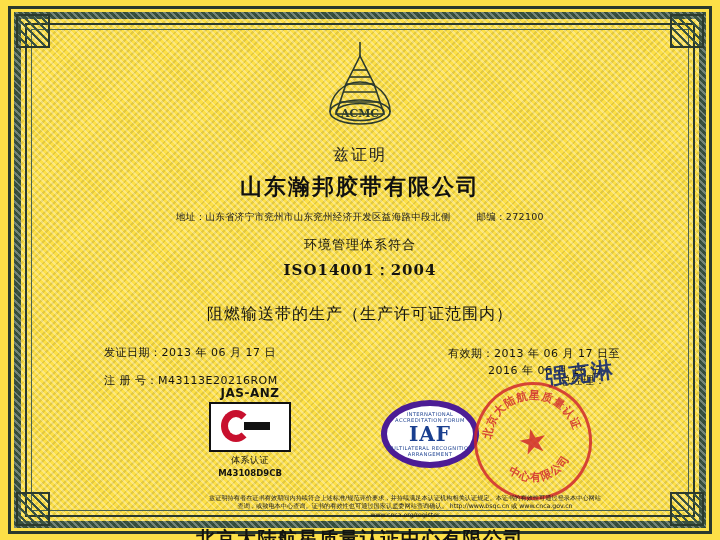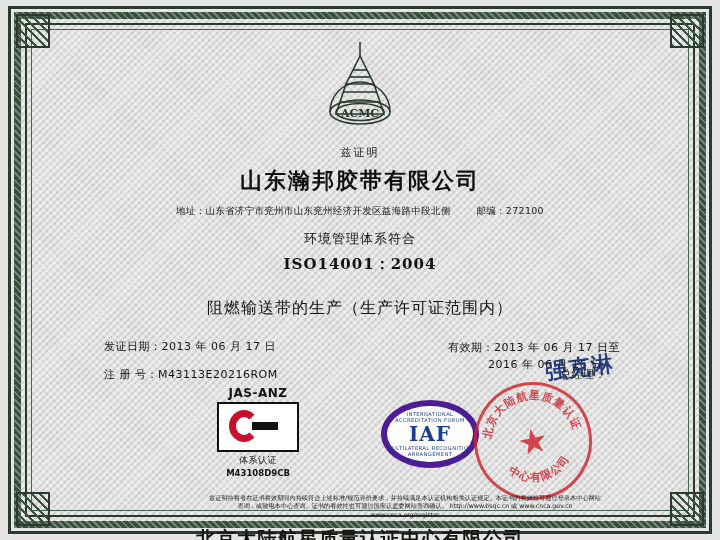--- a/index.html
+++ b/index.html
@@ -11,21 +11,21 @@
     width: 720px;
     height: 540px;
     overflow: hidden;
     font-family: "DejaVu Sans", "Liberation Sans", sans-serif;
   }
 
   #certificate {
     position: relative;
     width: 720px;
     height: 540px;
-    background: #e5e5e5;
+    background: #fde047;
   }
 
   
   .border-outer {
     position: absolute;
     left: 8px; top: 6px; right: 8px; bottom: 6px;
     border: 3px solid #2b3a2e;
     box-sizing: border-box;
   }
   .border-mid {
@@ -88,21 +88,21 @@
   
   .main-title {
     font-family: "DejaVu Serif", "Liberation Serif", serif;
     font-size: 30px;
     font-weight: bold;
     letter-spacing: 2px;
     color: #111;
     margin-top: 6px;
   }
   .sub-attest {
-    font-size: 11px;
+    font-size: 16px;
     margin-top: 9px;
     letter-spacing: 2px;
     color: #222;
   }
   .company {
     font-family: Liberation Serif, serif;
     font-size: 22px;
     font-weight: bold;
     margin-top: 6px;
     letter-spacing: 2px;
@@ -188,21 +188,21 @@
 
   
   .logos {
     position: absolute;
     left: 0; right: 0;
     top: 352px;
     height: 105px;
   }
   .jasanz {
     position: absolute;
-    left: 176px;
+    left: 168px;
     top: 0;
     width: 92px;
     text-align: center;
   }
   .jasanz-name {
     font-family: "DejaVu Sans", sans-serif;
     font-weight: bold;
     font-size: 12px;
     letter-spacing: 0.5px;
   }

